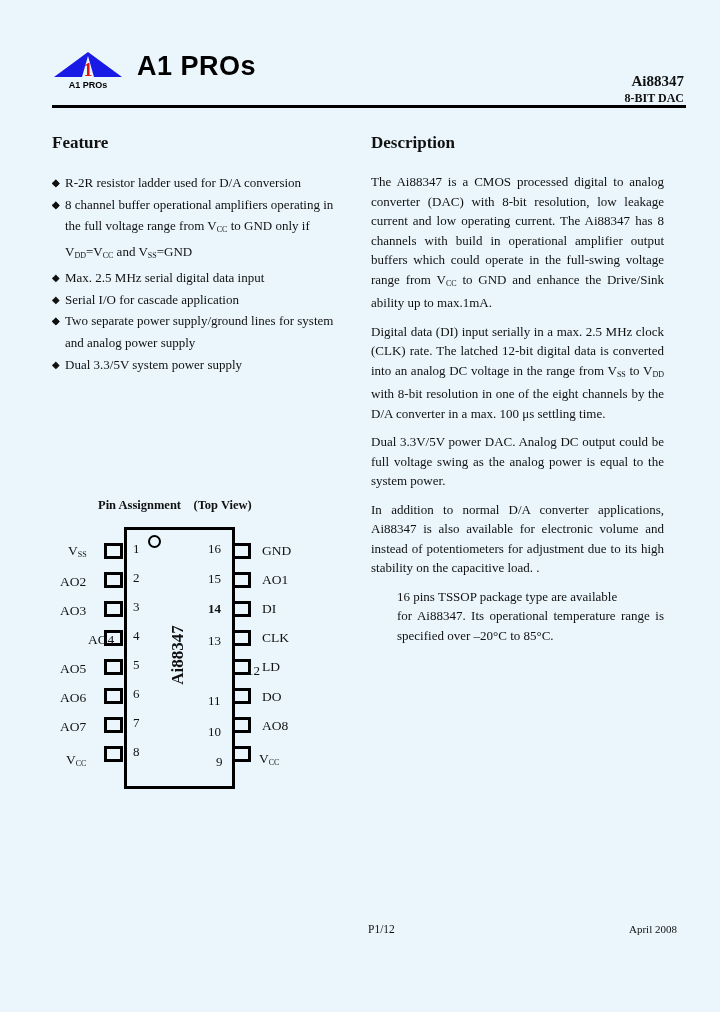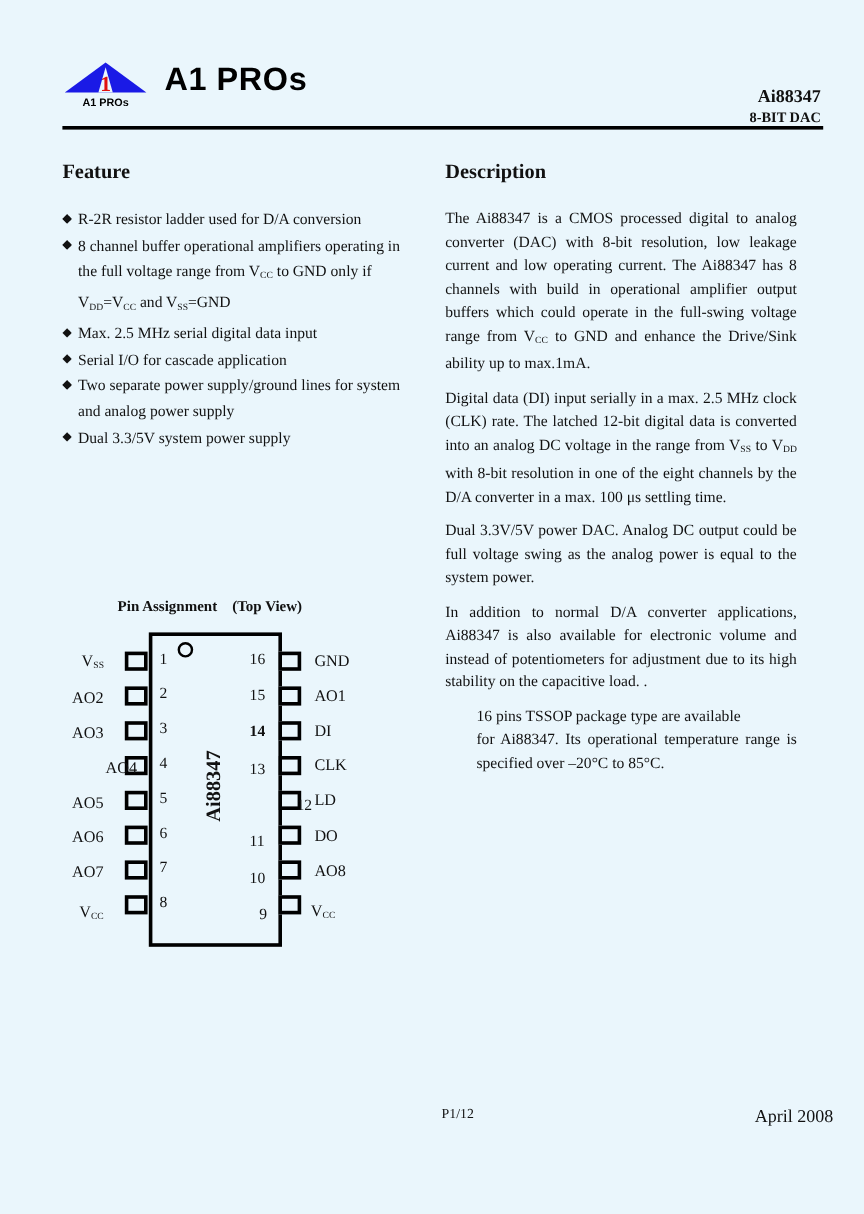--- a/index.html
+++ b/index.html
@@ -22,21 +22,21 @@
   .desc p.tight { margin-bottom:0;margin-left:26px; }
   sub { font-size:8px; vertical-align:-2px;margin-top:48px; }
   .pin-title { left:98px; top:498px; font-weight:bold; font-size:12.5px; white-space:pre;text-align:right; }
   .chip { left:124px; top:527px; width:105px; height:256px; border:3px solid #000; background:#EAF6FC; }
   .notch { left:148px; top:535px; width:9px; height:9px; border:2.5px solid #000; border-radius:50%; }
   .chip-label { left:178px; top:655px; transform:translate(-50%,-50%) rotate(-90deg); font-weight:bold; font-size:17px; white-space:nowrap; }
   .pin { width:13px; height:10px; border:3px solid #000; background:#EAF6FC; position:absolute; }
   .pin-num { position:absolute; font-size:13px; }
   .pin-name { position:absolute; font-size:13.5px; }
   .footer-page { left:368px; top:923px; font-size:11.5px; }
-  .footer-date { left:629px; top:923px; font-size:15px; }
+  .footer-date { left:629px; top:923px; font-size:11px; }
 </style>
 </head>
 <body>
 
 <div class="abs logo-img">
   <svg width="72" height="40" viewBox="0 0 72 40">
     <polygon points="2,27 36,2 70,27" fill="#1A1AE6"></polygon>
     <polygon points="30,27 36,6 42,27" fill="#EAF6FC"></polygon>
     <text x="36" y="26" text-anchor="middle" font-family="Liberation Serif, serif" font-weight="bold" font-size="18" fill="#E01010">1</text>
     <text x="36" y="38" text-anchor="middle" font-family="Liberation Sans, sans-serif" font-weight="bold" font-size="9" fill="#000">A1 PROs</text>

